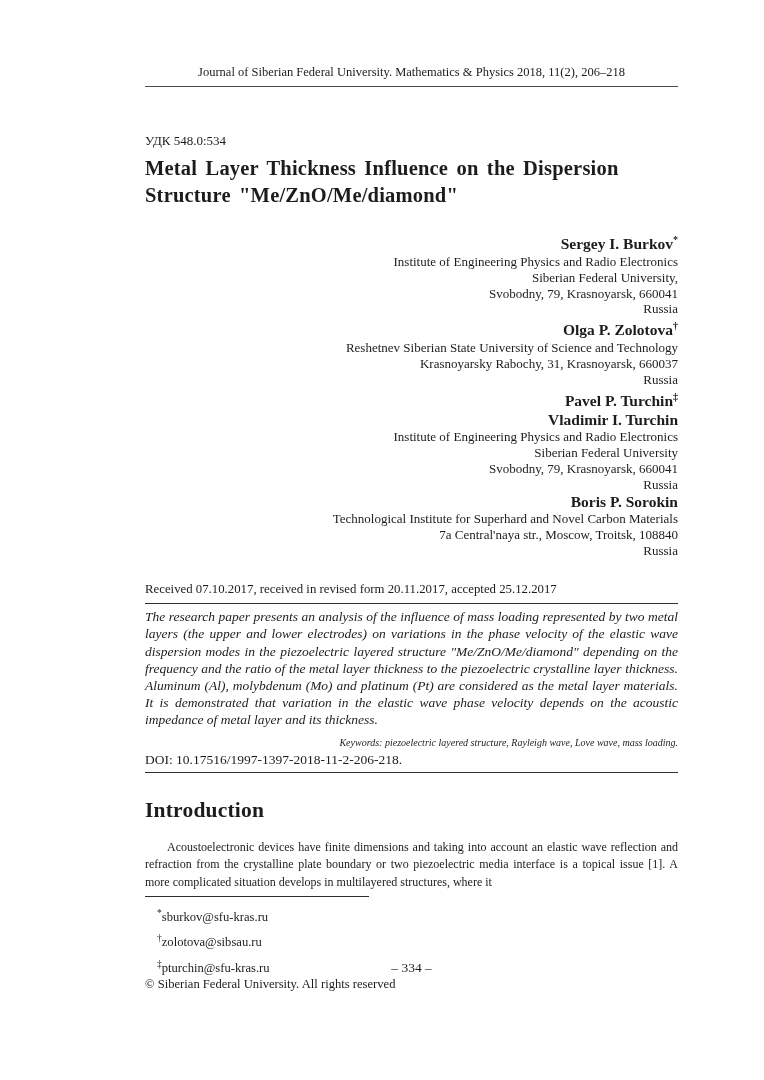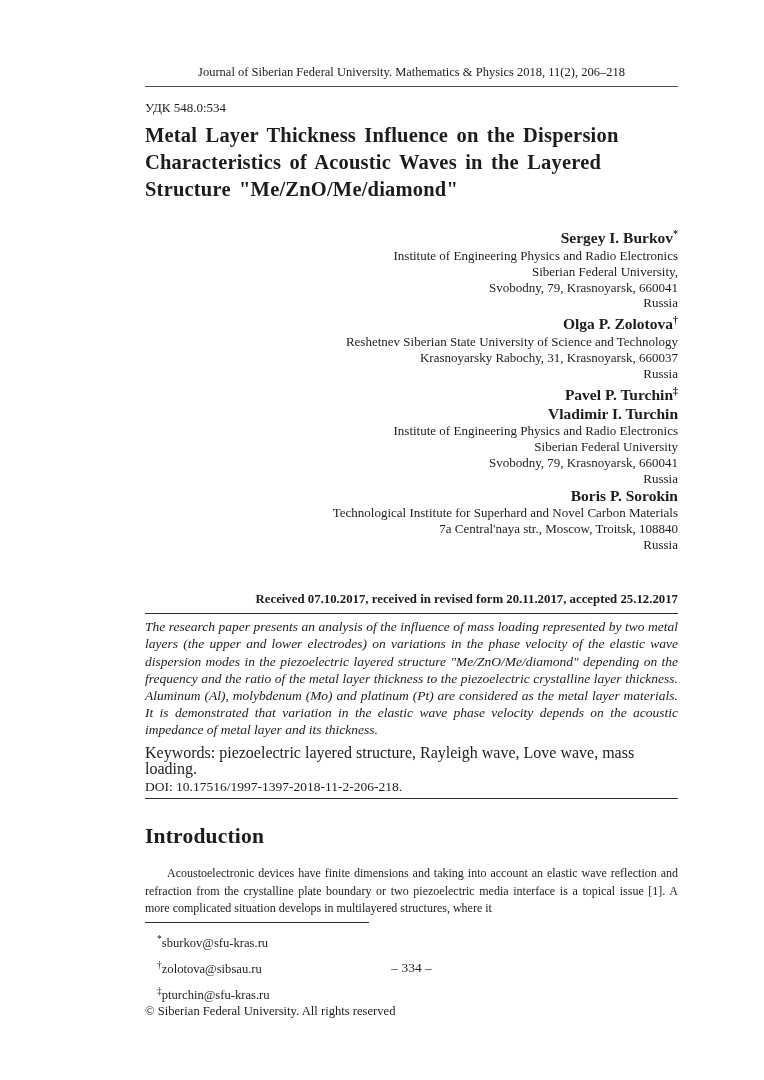--- a/index.html
+++ b/index.html
@@ -29,21 +29,21 @@
   .journal-header {
     margin-top: 65px;
     text-align: center;
     font-size: 12.5px;
     line-height: 15px;
     padding-bottom: 6px;
     border-bottom: 1.4px solid #4d4d4d;
     white-space: nowrap;
   }
   .udk {
-    margin-top: 13px;
+    margin-top: 46px;
     font-size: 13px;
     line-height: 15px;
   }
   .title {
     margin: 7px 0 0 0;
     font-size: 20.5px;
     font-weight: bold;
     line-height: 27px;
     word-spacing: 3px;
     letter-spacing: 0.2px;
@@ -57,43 +57,44 @@
     font-size: 15.5px;
     font-weight: bold;
     line-height: 18.6px;
   }
   .author-name sup { font-size: 10px; font-weight: bold; }
   .affil {
     font-size: 13px;
     line-height: 15.9px;
   }
   .received {
-    margin-top: 38px;
+    margin-top: 22px;
     margin-bottom: 6px;
-    text-align: right;
+    text-align: left;
     font-size: 12.8px;
     line-height: 16px;
-    font-weight: bold;
   }
   .abstract-box {
     border-top: 1.6px solid #2e2e2e;
     border-bottom: 1px solid #2e2e2e;
     padding: 4px 0 3px 0;
   }
   .abstract {
     margin: 0;
     font-style: italic;
     font-size: 13.5px;
     line-height: 17.2px;
     text-align: justify;
   }
   .keywords {
     margin: 6px 0 0 0;
-    font-size: 16px;
+    font-style: italic;
+    font-size: 10px;
     line-height: 16.5px;
+    text-align: right;
   }
   .doi {
     margin: 1px 0 0 0;
     font-size: 13.5px;
     line-height: 16.5px;
   }
   .section-heading {
     margin: 24px 0 16px 0;
     font-size: 21.5px;
     font-weight: bold;
@@ -139,21 +140,20 @@
   <div class="content">
 
     <div class="journal-header">
       <span>Journal of Siberian Federal University. Mathematics &amp; Physics 2018, 11(2), 206–218</span>
     </div>
 
     <div class="udk">УДК 548.0:534</div>
 
     <h1 class="title">
       <span>Metal Layer Thickness Influence on the Dispersion</span>
-      <span>Characteristics of Acoustic Waves in the Layered</span>
       <span>Structure "Me/ZnO/Me/diamond"</span>
     </h1>
 
     <div class="authors">
 
       <div class="author-group">
         <div class="author-name"><span>Sergey I. Burkov</span><sup>*</sup></div>
         <div class="affil">Institute of Engineering Physics and Radio Electronics</div>
         <div class="affil">Siberian Federal University,</div>
         <div class="affil">Svobodny, 79, Krasnoyarsk, 660041</div>

